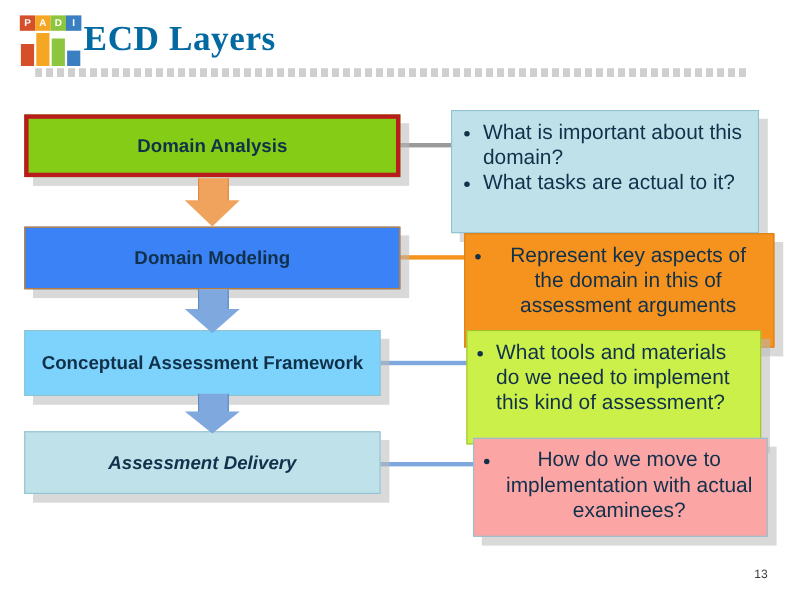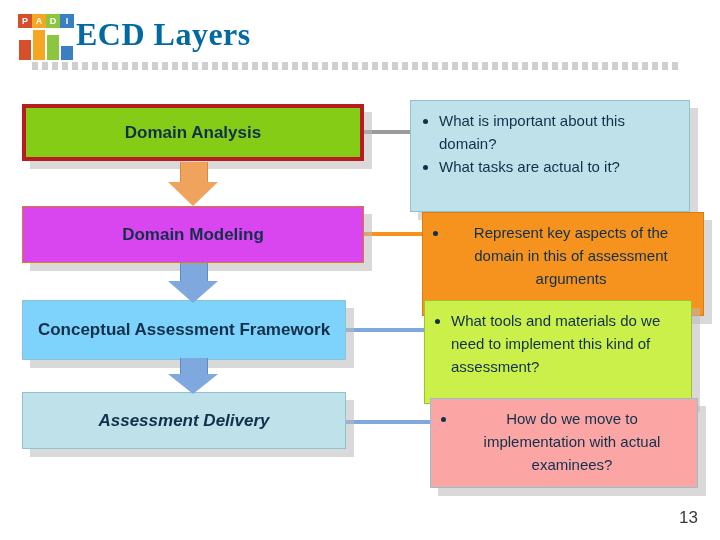--- a/index.html
+++ b/index.html
@@ -53,21 +53,21 @@
     color:#1b1b1b;
   }
   .shadow{
     position:absolute;background:#b9b9b9;opacity:.55;
   }
 
   .b1{left:22px;top:104px;width:342px;height:57px;background:#84cc16;
       border:4px solid #b91c1c;font-size:17px;color:#11304a;}
   .b1s{left:30px;top:112px;width:342px;height:57px;}
 
-  .b2{left:22px;top:206px;width:342px;height:57px;background:#d946ef;
+  .b2{left:22px;top:206px;width:342px;height:57px;background:#3b82f6;
       border:1px solid #d97e12;font-size:17px;color:#11304a;}
   .b2s{left:30px;top:214px;width:342px;height:57px;}
 
   .b3{left:22px;top:300px;width:324px;height:60px;background:#7dd3fc;
       border:1px solid #8fc3d0;font-size:17px;color:#11304a;line-height:22px;}
   .b3s{left:30px;top:308px;width:324px;height:60px;}
 
   .b4{left:22px;top:392px;width:324px;height:57px;background:#bfe2ea;
       border:1px solid #8fc3d0;font-size:17px;color:#11304a;font-style:italic;}
   .b4s{left:30px;top:400px;width:324px;height:57px;}
@@ -90,42 +90,42 @@
   .a3{left:168px;top:358px;width:50px;height:36px;}
   .a3 .stem{height:18px;background:#7fa8de;border-left:1px solid #5f8ac4;border-right:1px solid #5f8ac4;}
   .a3 .head{top:16px;border-top:20px solid #7fa8de;}
 
   
   .conn{position:absolute;height:4px;}
 
   
   .callout{
     position:absolute;box-sizing:border-box;
-    color:#11304a;font-size:15px;line-height:23px;
+    color:#11304a;font-size:19px;line-height:23px;
     padding:8px 10px 6px 10px;
   }
   .callout ul{margin:0;padding:0 0 0 18px;list-style:disc;}
   .callout li{margin:0;}
 
   .c1{left:410px;top:100px;width:280px;height:112px;background:#bfe2ea;border:1px solid #8fc3d0;}
   .c1s{left:418px;top:108px;width:280px;height:112px;}
 
   .c2{left:422px;top:212px;width:282px;height:104px;background:#f5931e;border:1px solid #d97e12;text-align:center;}
   .c2s{left:430px;top:220px;width:282px;height:104px;}
 
   .c3{left:424px;top:300px;width:268px;height:104px;background:#ccf04a;border:1px solid #9fc22e;}
   .c3s{left:432px;top:308px;width:268px;height:104px;}
 
   .c4{left:430px;top:398px;width:268px;height:90px;background:#fca5a5;border:1px solid #8fc3d0;}
   .c4s{left:438px;top:406px;width:268px;height:90px;}
 
   
   .pagenum{
     position:absolute;right:22px;bottom:12px;
-    font-size:17px;color:#3a3a3a;
+    font-size:11px;color:#3a3a3a;
   }
 </style>
 </head>
 <body>
 
 <div class="logo">
   <div class="lbox" style="left:0px;background:#d44f2a;"></div>
   <div class="lbox" style="left:14px;background:#f5a623;"></div>
   <div class="lbox" style="left:28px;background:#8cc63f;"></div>
   <div class="lbox" style="left:42px;background:#3a7fc1;"></div>

